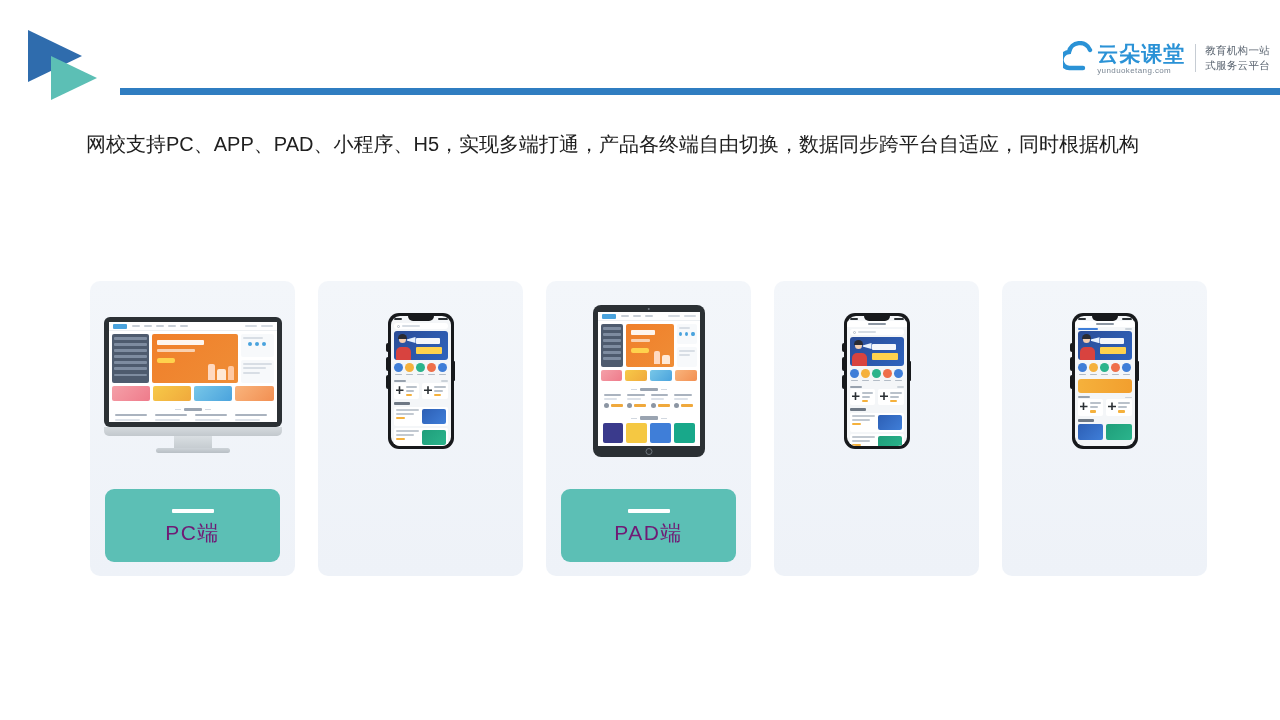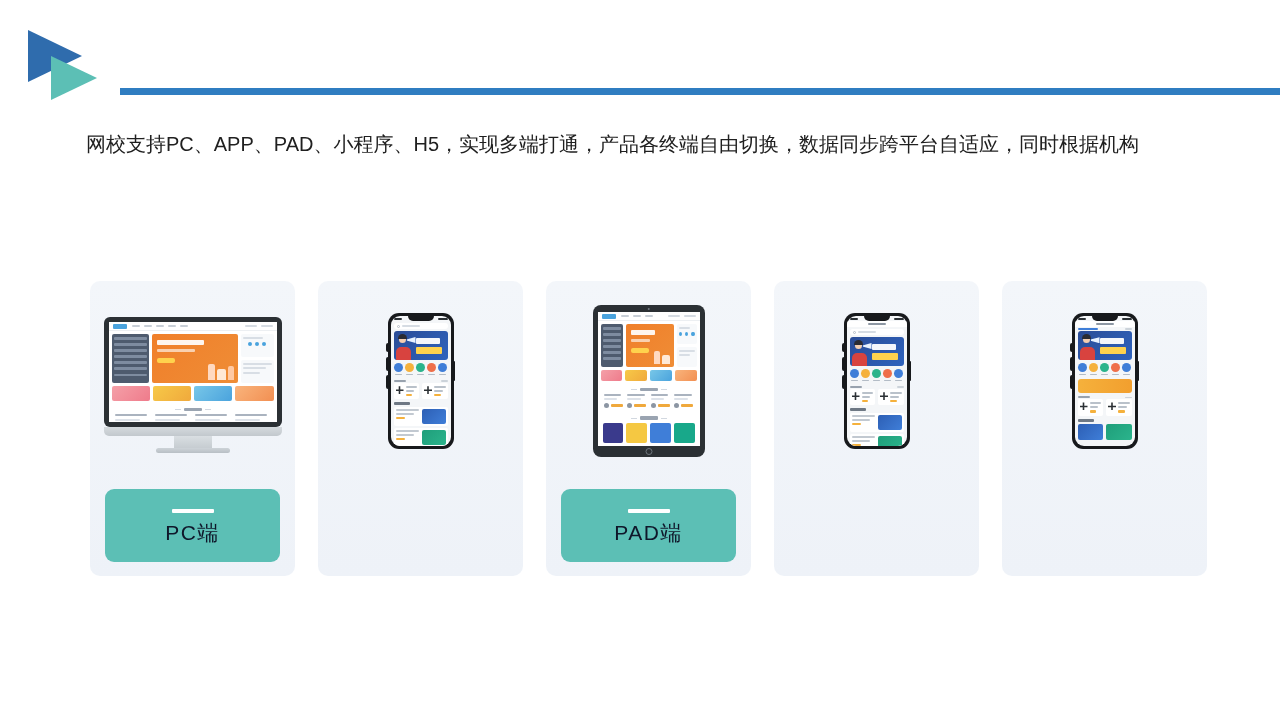--- a/index.html
+++ b/index.html
@@ -81,21 +81,21 @@
     position: absolute; left: 0; top: 0; width: 205px; height: 200px;
     display: flex; align-items: center; justify-content: center;
   }
   .label-btn {
     position: absolute; left: 15px; bottom: 14px;
     width: 175px; height: 73px;
     background: #5cbfb5; border-radius: 9px;
     display: flex; flex-direction: column; align-items: center; justify-content: center;
   }
   .label-dash { width: 42px; height: 4px; background: #ffffff; border-radius: 1px; margin-bottom: 9px; }
-  .label-txt { font-size: 21px; color: #0f172a; letter-spacing: 1.5px; line-height: 1; }
+  .label-txt { font-size: 21px; color: #701a75; letter-spacing: 1.5px; line-height: 1; }
 
   
   .imac { position: relative; width: 178px; height: 128px; }
   .imac-bezel {
     position: absolute; left: 0; top: 0; width: 178px; height: 110px;
     background: #2b3034; border-radius: 6px; padding: 5px;
   }
   .imac-cam { position: absolute; left: 50%; top: 2px; width: 2px; height: 2px; background: #7d858c; border-radius: 50%; }
   .imac-chin {
     position: absolute; left: 0; top: 110px; width: 178px; height: 9px;
@@ -257,20 +257,38 @@
 
   <div class="header">
 
     <div class="logo-mark">
       <div class="tri tri-blue"></div>
       <div class="tri tri-teal"></div>
     </div>
 
     <div class="title-rule"></div>
 
+    <div class="brand">
+      <div class="brand-logo">
+        <div class="cloud-glyph">
+          <svg width="32" height="34" viewBox="0 0 32 34" xmlns="http://www.w3.org/2000/svg">
+            <path d="M27 9 A11 11 0 0 0 6 11 A8 8 0 0 0 7 27 L20 27" fill="none" stroke="#2a92d6" stroke-width="4.4" stroke-linecap="round"></path>
+          </svg>
+        </div>
+        <div class="brand-txt">
+          <span class="brand-cn">云朵课堂</span>
+          <span class="brand-en">yunduoketang.com</span>
+        </div>
+      </div>
+      <div class="brand-div"></div>
+      <div class="brand-tag">
+        <span>教育机构一站</span>
+        <span>式服务云平台</span>
+      </div>
+    </div>
   </div>
 
   <div class="para">
     <p>网校支持PC、APP、PAD、小程序、H5，实现多端打通，产品各终端自由切换，数据同步跨平台自适应，同时根据机构</p>
   </div>
 
   <div class="cards">
 
     <div class="card">
       <div class="device-area">

